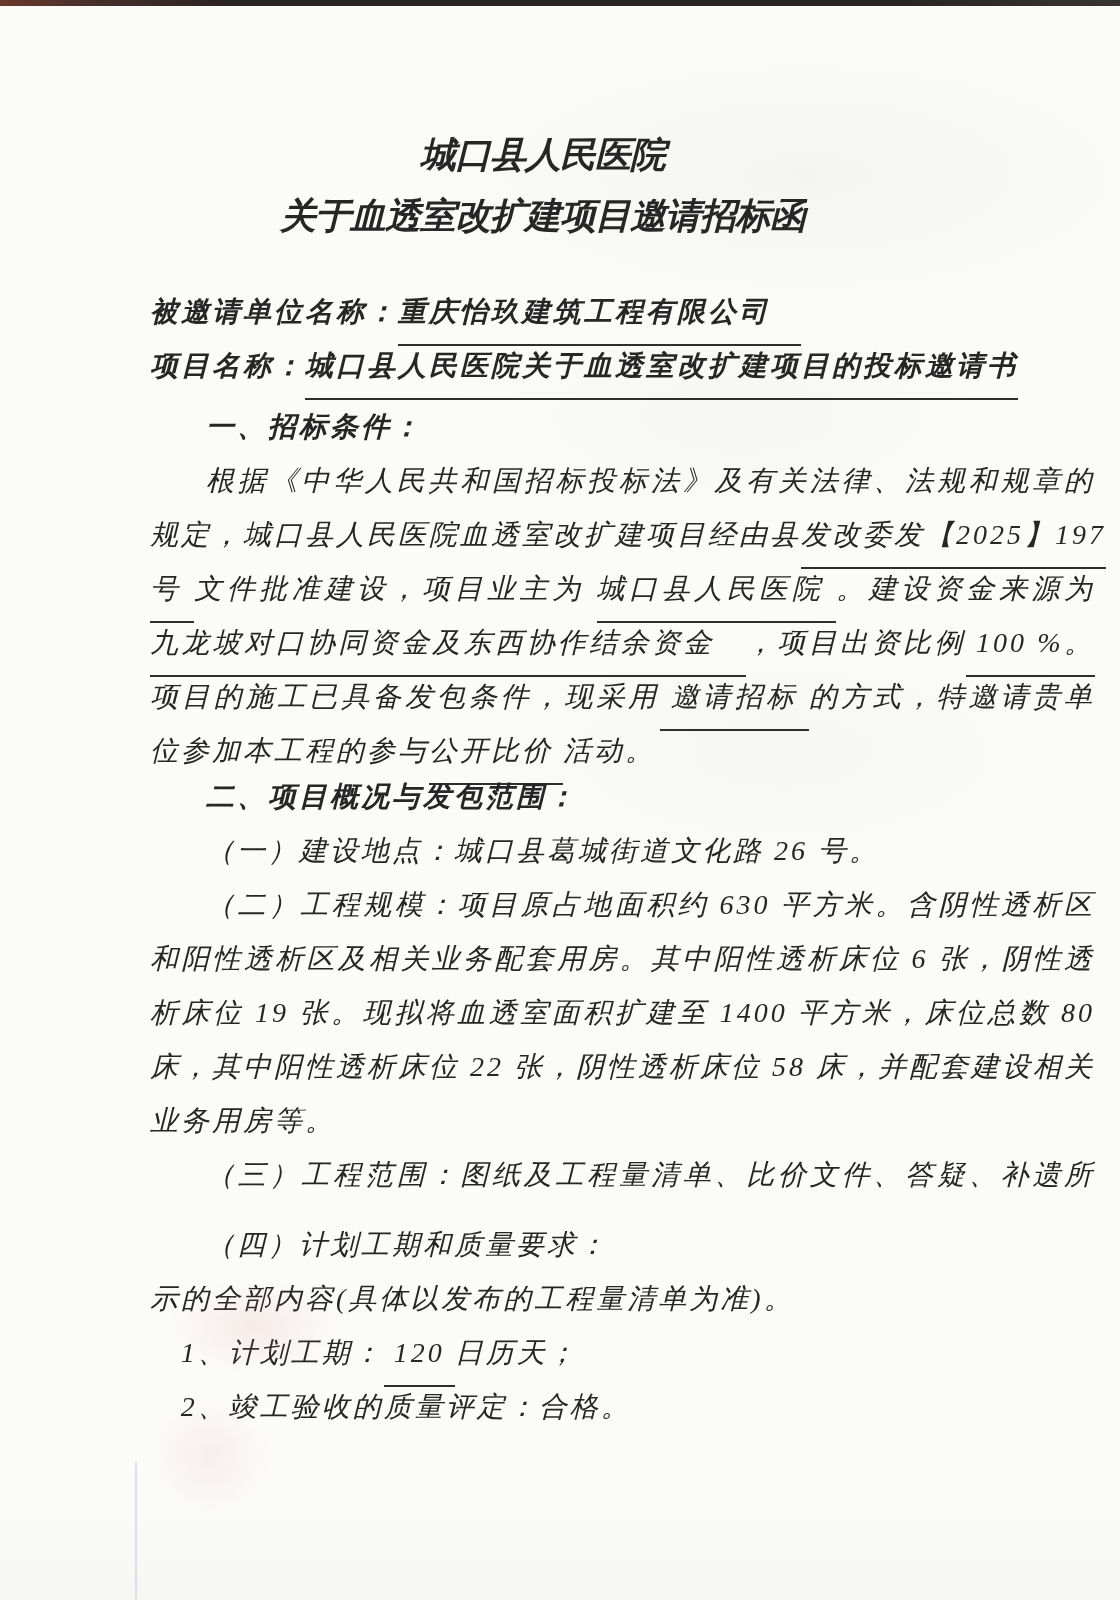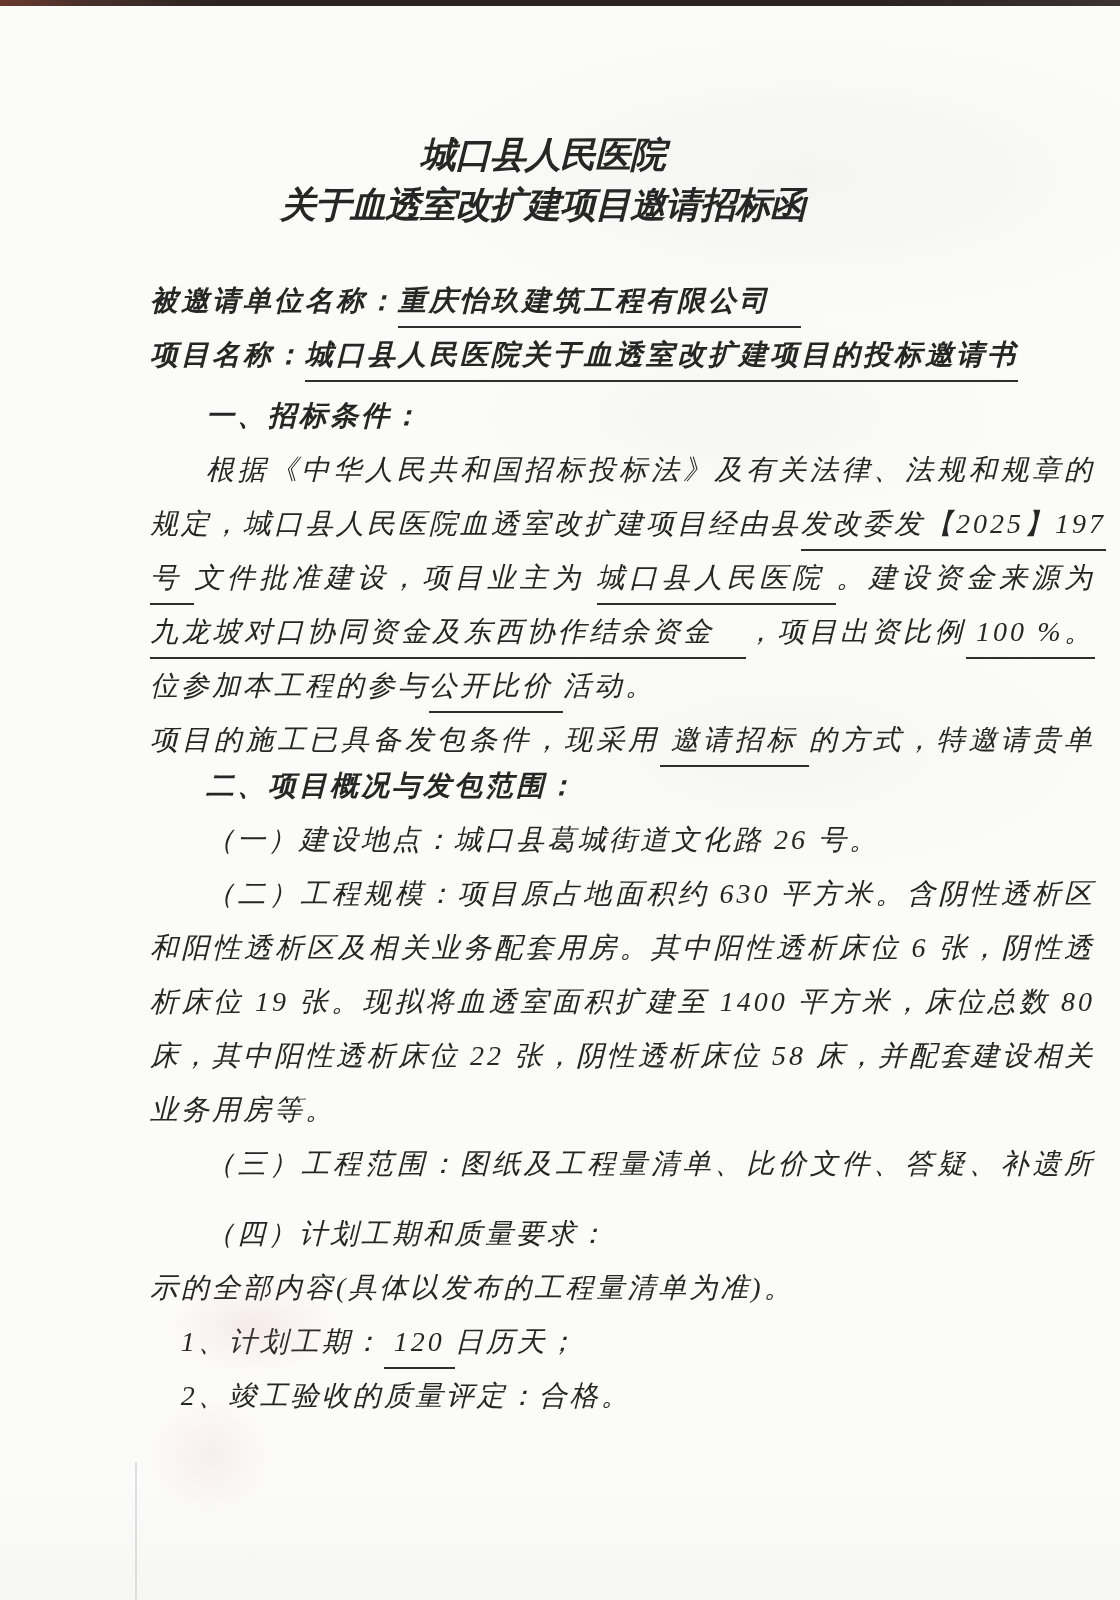--- a/index.html
+++ b/index.html
@@ -44,21 +44,21 @@
     font-weight: bold;
     letter-spacing: -1px;
     text-align: center;
     margin-right: 160px;
     white-space: nowrap;
   }
   .line.field  { font-weight: bold; }
   .line.heading{ font-weight: bold; }
   .u {
     border-bottom: 2px solid var(--underline);
-    padding-bottom: 10px;
+    padding-bottom: 17px;
   }
   .artifact {
     position: absolute;
     pointer-events: none;
     filter: blur(5px);
   }
   .stamp1 {
     left: 168px; top: 1282px; width: 170px; height: 90px;
     background: radial-gradient(ellipse at center, var(--bleed), rgba(0,0,0,0) 70%);
     opacity: 0.16;
@@ -76,30 +76,30 @@
     pointer-events: none;
   }
 </style>
 </head>
 <body>
 
 <div class="page">
   <div class="scan-edge"></div>
   <div class="content">
       <div class="line title" style="margin-top: 131px;"><span>城口县人民医院</span></div>
-      <div class="line title" style="margin-top: 2px;"><span>关于血透室改扩建项目邀请招标函</span></div>
+      <div class="line title" style="margin-top: 13px;"><span>关于血透室改扩建项目邀请招标函</span></div>
       <div class="line field" style="margin-top: 45px;"><span>被邀请单位名称：</span><span class="u">重庆怡玖建筑工程有限公司　</span></div>
       <div class="line field"><span>项目名称：</span><span class="u">城口县人民医院关于血透室改扩建项目的投标邀请书</span></div>
       <div class="line heading" style="margin-top: 7px; text-indent: 2em;"><span>一、招标条件：</span></div>
       <div class="line jl" style="text-indent: 2em;"><span>根据《中华人民共和国招标投标法》及有关法律、法规和规章的</span></div>
       <div class="line jl"><span>规定，城口县人民医院血透室改扩建项目经由县</span><span class="u">发改委发【2025】197</span></div>
       <div class="line jl"><span class="u">号 </span><span>文件批准建设，项目业主为 </span><span class="u">城口县人民医院 </span><span>。建设资金来源为</span></div>
       <div class="line jl"><span class="u">九龙坡对口协同资金及东西协作结余资金　</span><span>，项目出资比例</span><span class="u"> 100 %。</span></div>
+      <div class="line jl"><span>项目的施工已具备发包条件，现采用</span><span class="u"> 邀请招标 </span><span>的方式，特邀请贵单</span></div>
       <div class="line"><span>位参加本工程的参与</span><span class="u">公开比价 </span><span>活动。</span></div>
-      <div class="line jl"><span>项目的施工已具备发包条件，现采用</span><span class="u"> 邀请招标 </span><span>的方式，特邀请贵单</span></div>
       <div class="line heading" style="margin-top: -8px; text-indent: 2em;"><span>二、项目概况与发包范围：</span></div>
       <div class="line" style="text-indent: 2em;"><span>（一）建设地点：城口县葛城街道文化路 26 号。</span></div>
       <div class="line jl" style="text-indent: 2em;"><span>（二）工程规模：项目原占地面积约 630 平方米。含阴性透析区</span></div>
       <div class="line jl"><span>和阳性透析区及相关业务配套用房。其中阳性透析床位 6 张，阴性透</span></div>
       <div class="line jl"><span>析床位 19 张。现拟将血透室面积扩建至 1400 平方米，床位总数 80</span></div>
       <div class="line jl"><span>床，其中阳性透析床位 22 张，阴性透析床位 58 床，并配套建设相关</span></div>
       <div class="line"><span>业务用房等。</span></div>
       <div class="line jl" style="text-indent: 2em;"><span>（三）工程范围：图纸及工程量清单、比价文件、答疑、补遗所</span></div>
       <div class="line" style="margin-top: 16px; text-indent: 2em;"><span>（四）计划工期和质量要求：</span></div>
       <div class="line"><span>示的全部内容(具体以发布的工程量清单为准)。</span></div>

